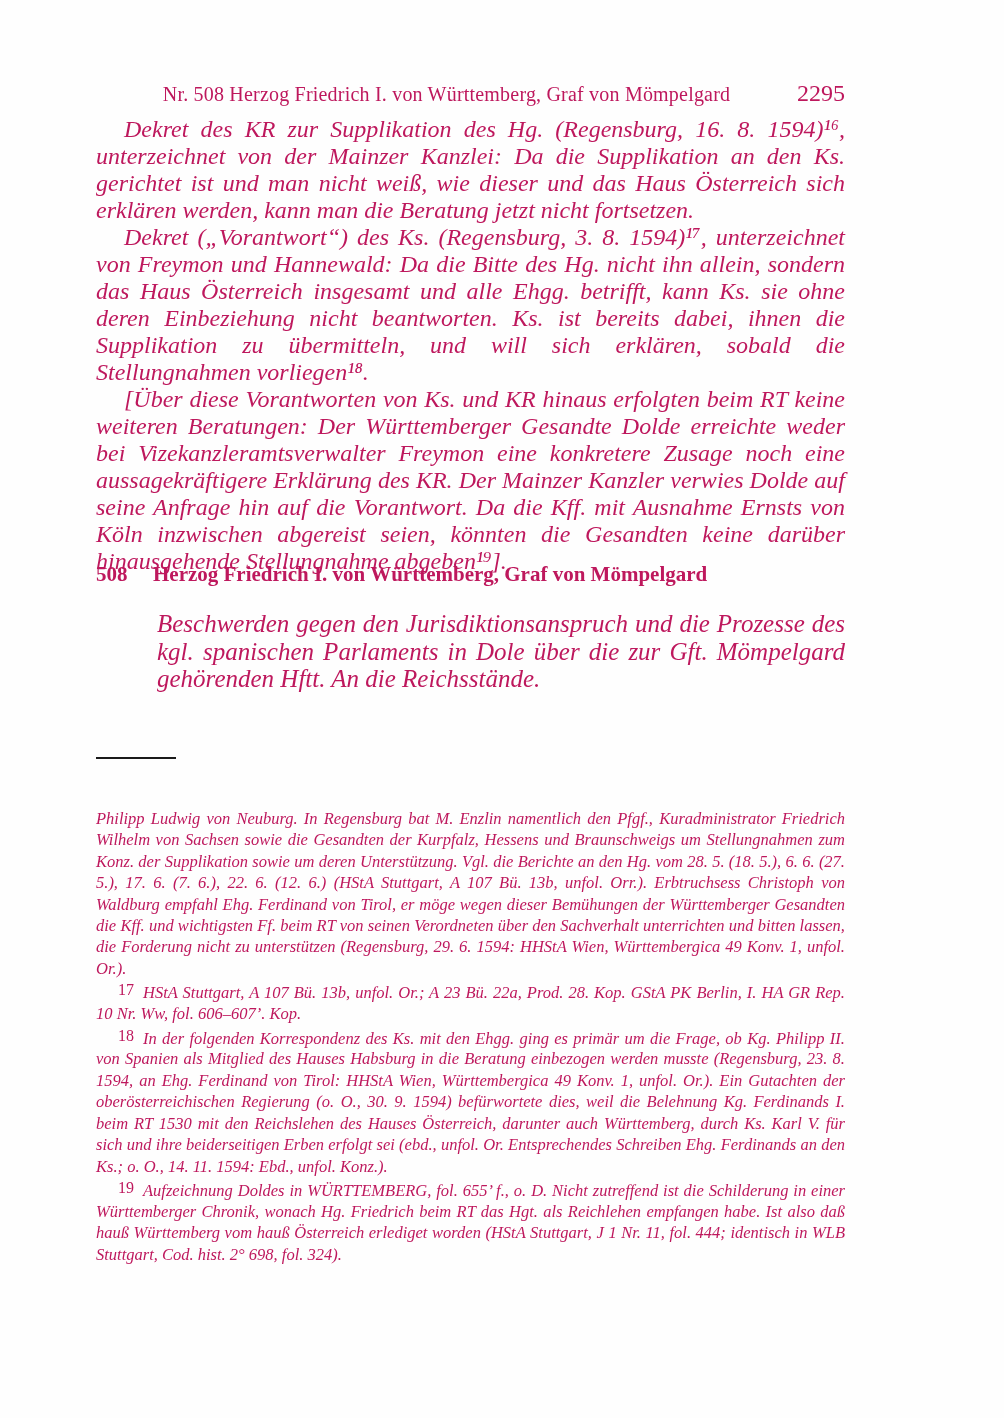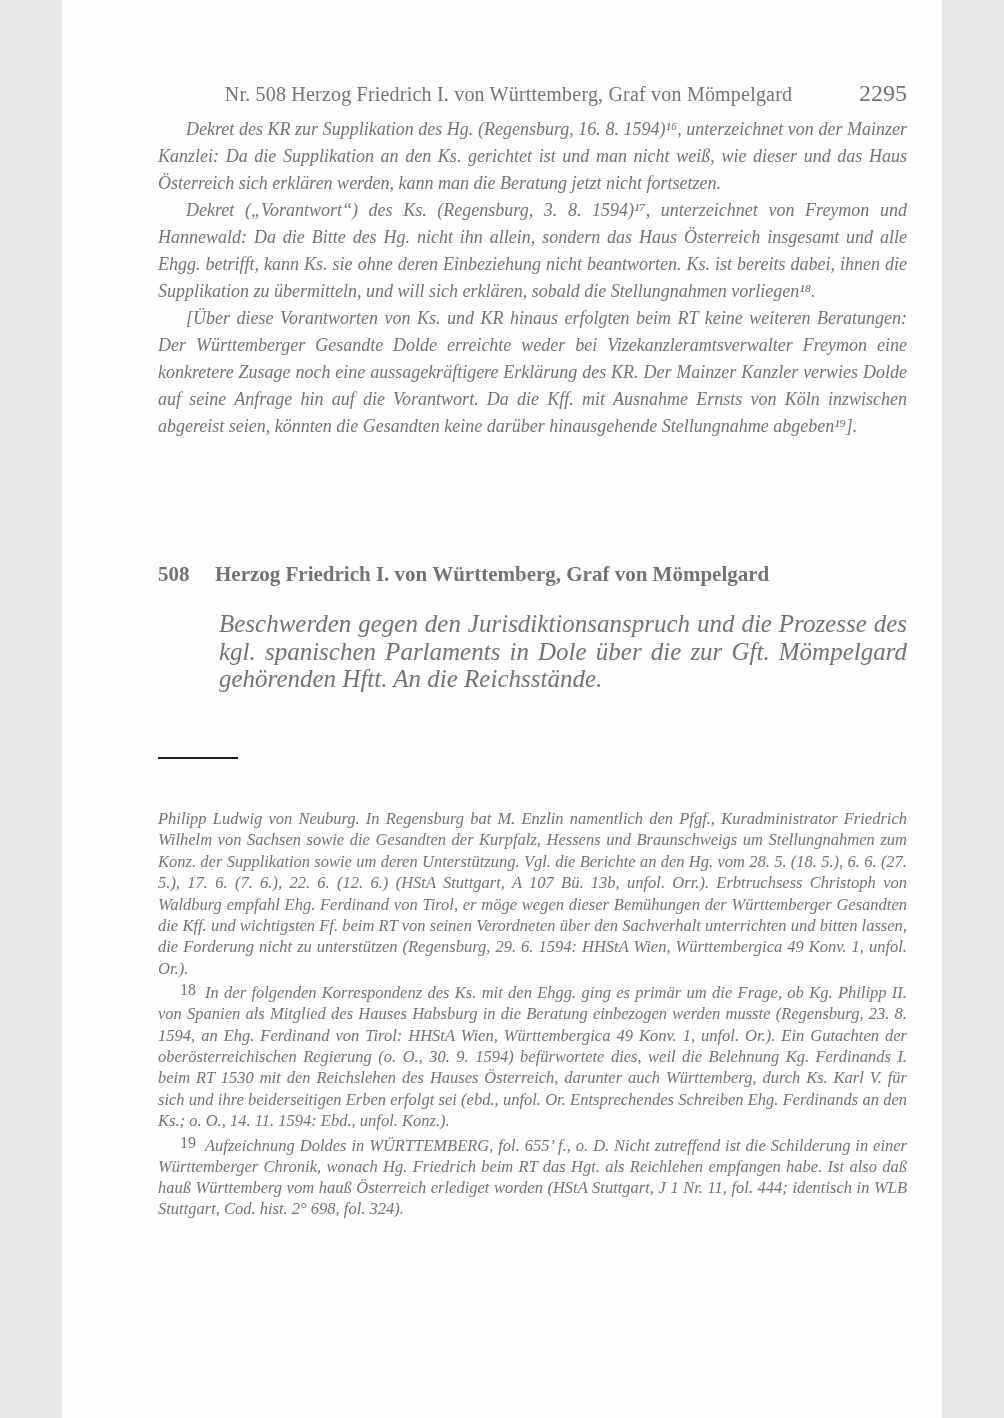--- a/index.html
+++ b/index.html
@@ -2,25 +2,25 @@
 <html lang="de"><head>
 <meta charset="utf-8">
 <style>
   html, body {
     margin: 0;
     padding: 0;
     background: #e8e8e8;
   }
   .page {
     position: relative;
-    width: 880px;
+    width: 1004px;
     height: 1418px;
     margin: 0 auto;
     background: #fefefe;
-    color: #737373;
+    color: #be185d;
     font-family: "Liberation Serif", "DejaVu Serif", serif;
     overflow: hidden;
   }
 
   
   .running-head {
     position: absolute;
     top: 80px;
     left: 96px;
     width: 749px;
@@ -43,21 +43,21 @@
   
   .text-column {
     position: absolute;
     top: 116px;
     left: 96px;
     width: 749px;
   }
   .body-par {
     margin: 0;
     font-style: italic;
-    font-size: 18px;
+    font-size: 24px;
     line-height: 27px;
     text-align: justify;
     text-indent: 28px;
   }
 
   
   .doc-head {
     position: absolute;
     top: 561px;
     left: 96px;
@@ -147,20 +147,23 @@
   </section>
 
   <p class="regest">Beschwerden gegen den Jurisdiktionsanspruch und die Prozesse des kgl. spanischen Parlaments in Dole über die zur Gft. Mömpelgard gehörenden Hftt. An die Reichsstände.</p>
 
   <div class="fn-rule"></div>
 
   <section class="footnotes">
     <p class="fn-cont">Philipp Ludwig von Neuburg. In Regensburg bat M. Enzlin namentlich den Pfgf., Kuradministrator Friedrich Wilhelm von Sachsen sowie die Gesandten der Kurpfalz, Hessens und Braunschweigs um Stellungnahmen zum Konz. der Supplikation sowie um deren Unterstützung. Vgl. die Berichte an den Hg. vom 28. 5. (18. 5.), 6. 6. (27. 5.), 17. 6. (7. 6.), 22. 6. (12. 6.) (HStA Stuttgart, A 107 Bü. 13b, unfol. Orr.). Erbtruchsess Christoph von Waldburg empfahl Ehg. Ferdinand von Tirol, er möge wegen dieser Bemühungen der Württemberger Gesandten die Kff. und wichtigsten Ff. beim RT von seinen Verordneten über den Sachverhalt unterrichten und bitten lassen, die Forderung nicht zu unterstützen (Regensburg, 29. 6. 1594: HHStA Wien, Württembergica 49 Konv. 1, unfol. Or.).</p>
 
 
+    <p class="fn-item">
+      <span class="fn-num">17</span><span class="fn-text">HStA Stuttgart, A 107 Bü. 13b, unfol. Or.; A 23 Bü. 22a, Prod. 28. Kop. GStA PK Berlin, I. HA GR Rep. 10 Nr. Ww, fol. 606–607’. Kop.</span>
+    </p>
 
     <p class="fn-item">
       <span class="fn-num">18</span><span class="fn-text">In der folgenden Korrespondenz des Ks. mit den Ehgg. ging es primär um die Frage, ob Kg. Philipp II. von Spanien als Mitglied des Hauses Habsburg in die Beratung einbezogen werden musste (Regensburg, 23. 8. 1594, an Ehg. Ferdinand von Tirol: HHStA Wien, Württembergica 49 Konv. 1, unfol. Or.). Ein Gutachten der oberösterreichischen Regierung (o. O., 30. 9. 1594) befürwortete dies, weil die Belehnung Kg. Ferdinands I. beim RT 1530 mit den Reichslehen des Hauses Österreich, darunter auch Württemberg, durch Ks. Karl V. für sich und ihre beiderseitigen Erben erfolgt sei (ebd., unfol. Or. Entsprechendes Schreiben Ehg. Ferdinands an den Ks.; o. O., 14. 11. 1594: Ebd., unfol. Konz.).</span>
     </p>
 
     <p class="fn-item">
       <span class="fn-num">19</span><span class="fn-text">Aufzeichnung Doldes in WÜRTTEMBERG, fol. 655’ f., o. D. Nicht zutreffend ist die Schilderung in einer Württemberger Chronik, wonach Hg. Friedrich beim RT das Hgt. als Reichlehen empfangen habe. Ist also daß hauß Württemberg vom hauß Österreich erlediget worden (HStA Stuttgart, J 1 Nr. 11, fol. 444; identisch in WLB Stuttgart, Cod. hist. 2° 698, fol. 324).</span>
     </p>
   </section>
 

